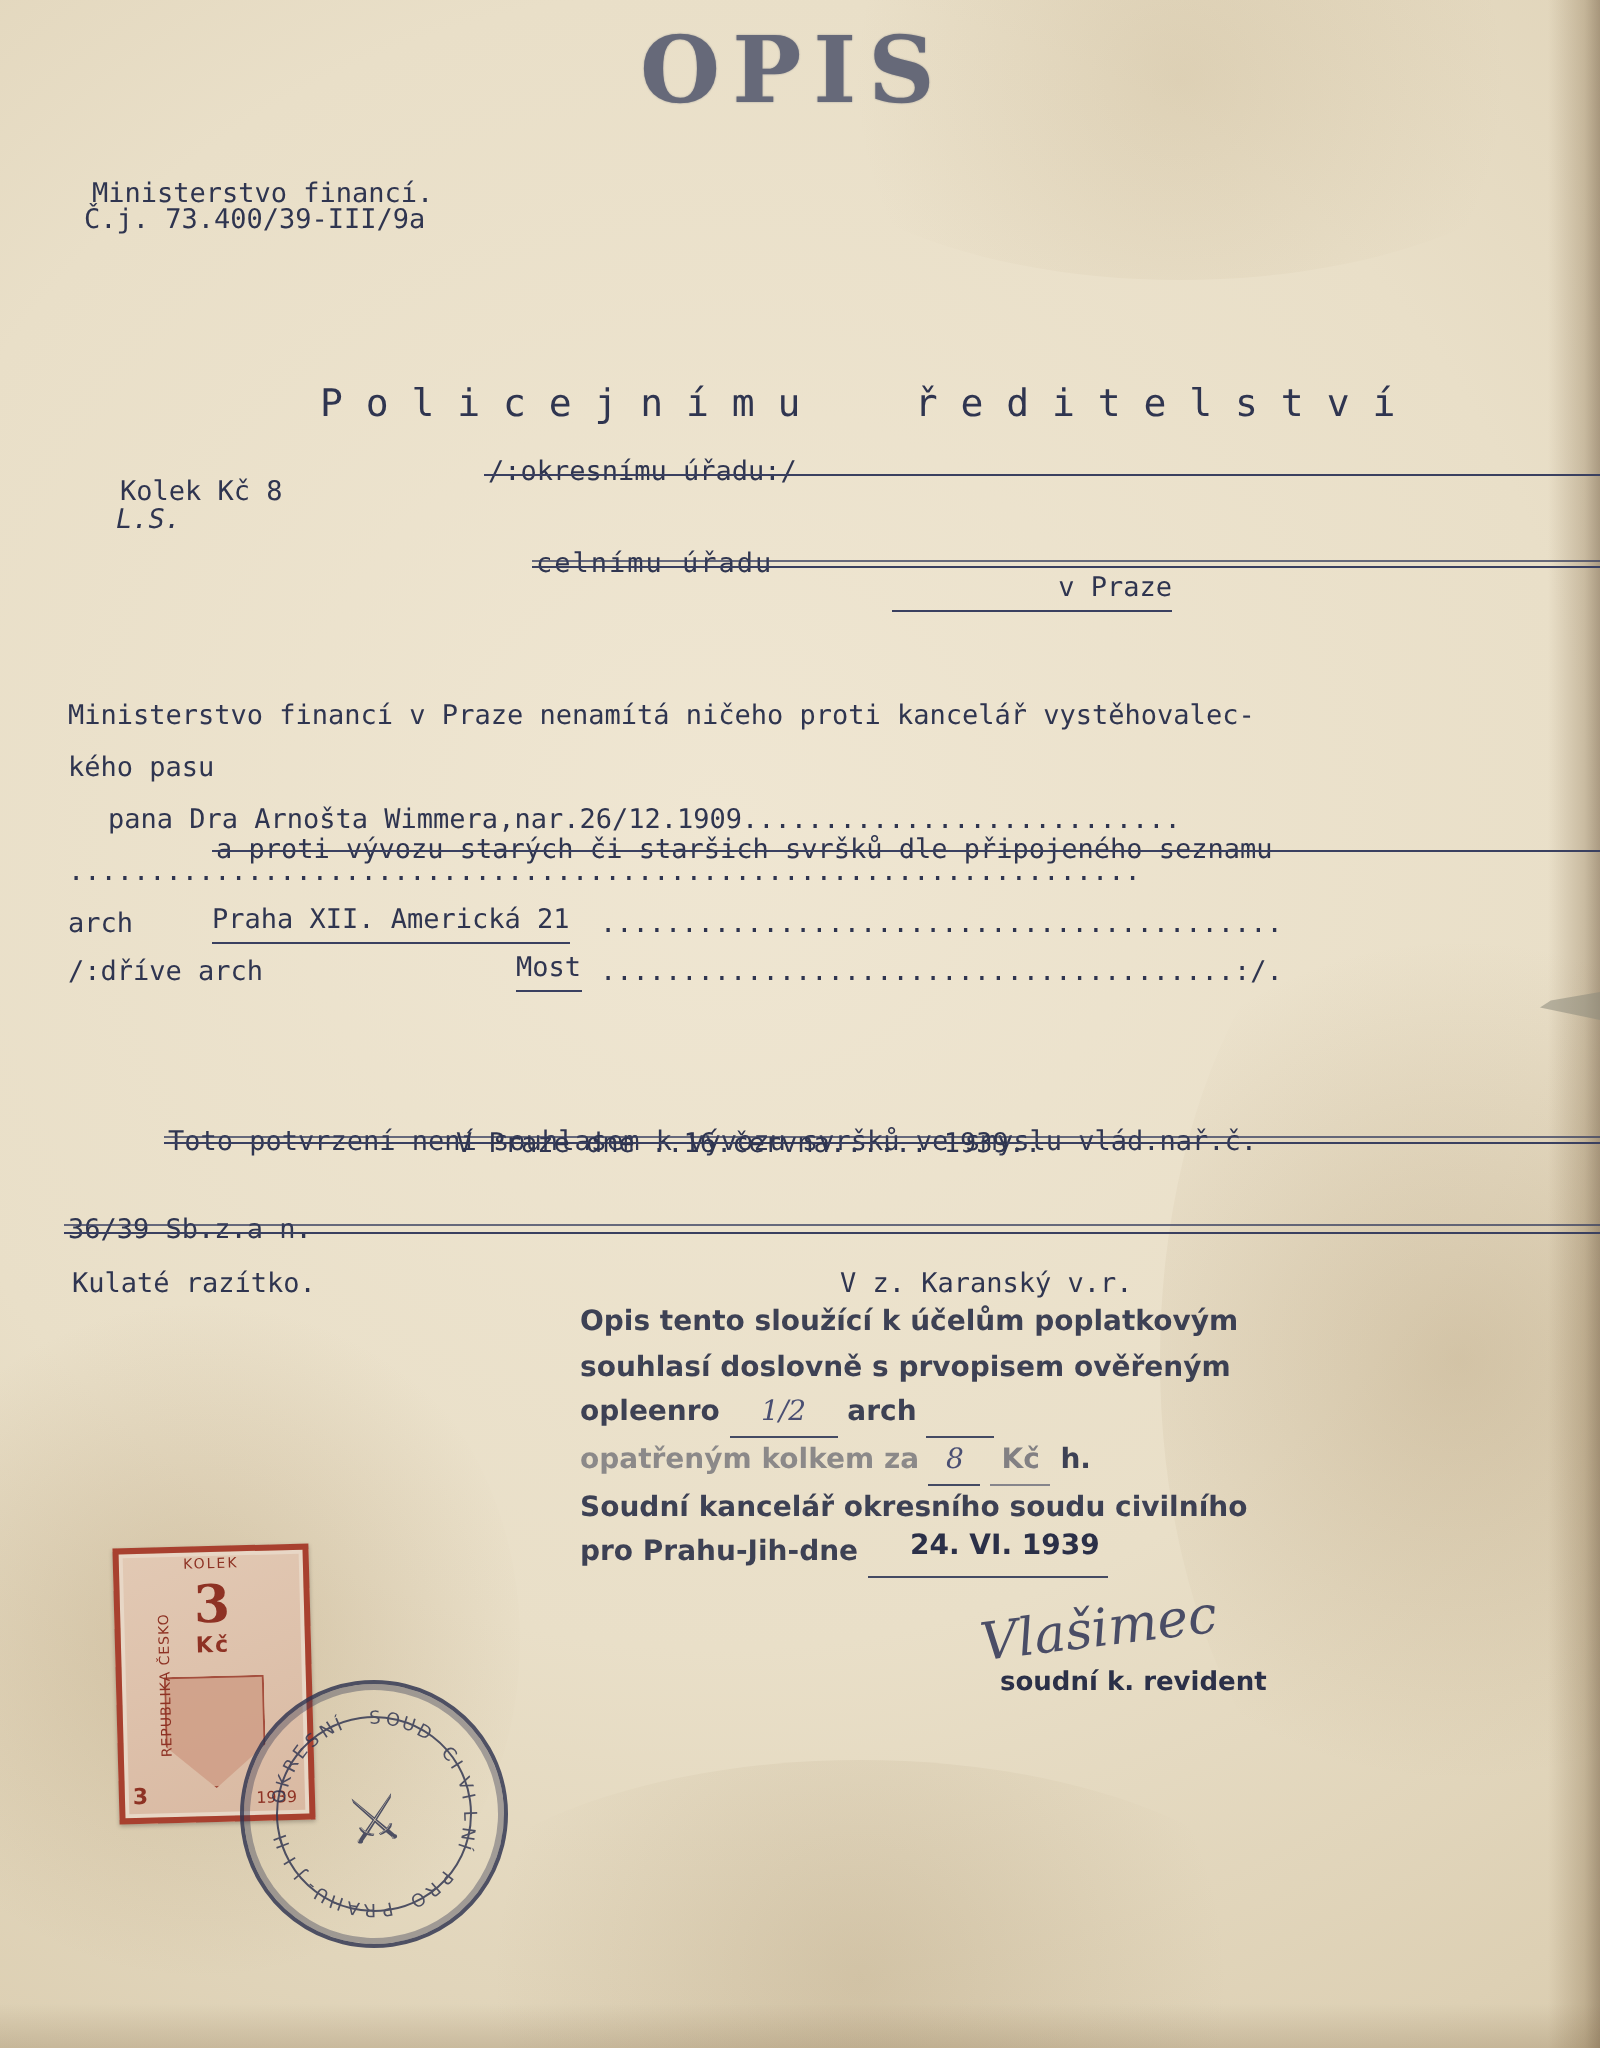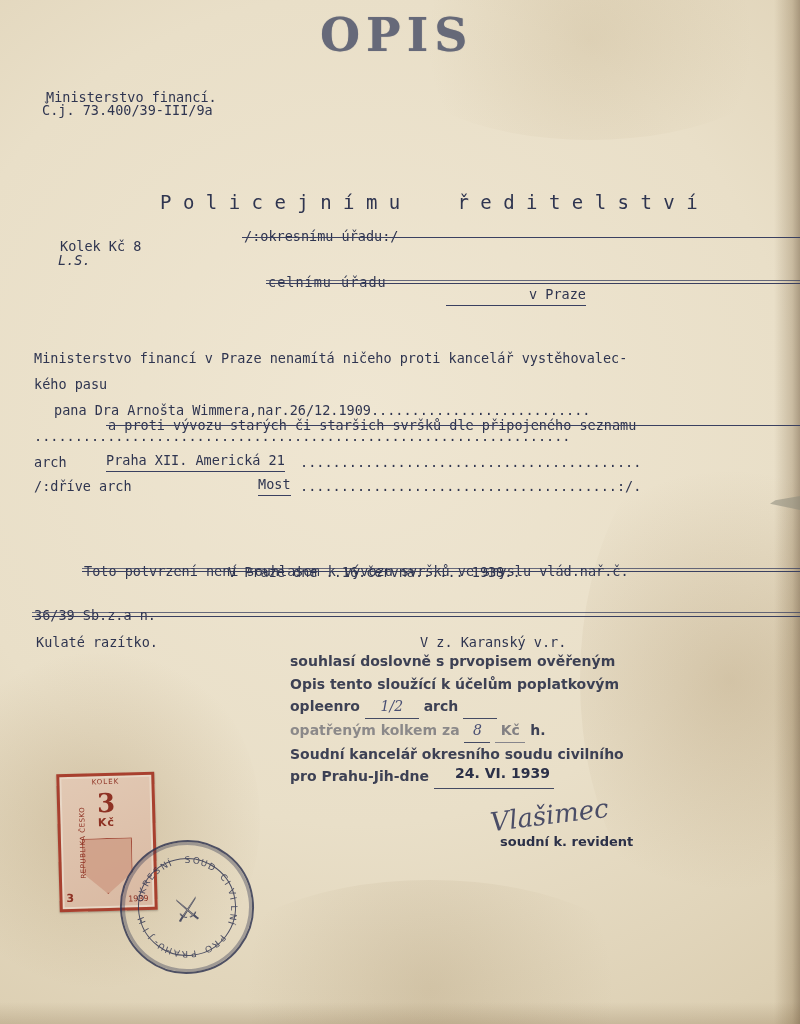--- a/index.html
+++ b/index.html
@@ -289,22 +289,22 @@
   <div class="tx strike dbl" style="left:84px; top:500px;">Toto potvrzení není souhlasem k vývozu svršků ve smyslu vlád.nař.č.</div>
   <div class="tx strike dbl" style="left:34px; top:524px;">36/39 Sb.z.a n.</div>
 
   <div class="tx" style="left:182px; top:562px;margin-left:46px;">V Praze dne ..16.června...... 1939..</div>
 
   <div class="tx" style="left:420px; top:632px;">V z. Karanský v.r.</div>
 
   <div class="tx" style="left:36px; top:632px;">Kulaté razítko.</div>
 
   <div class="stampblock">
+    <div class="ln">Opis tento sloužící k účelům poplatkovým</div>
     <div class="ln">souhlasí doslovně s prvopisem ověřeným</div>
-    <div class="ln">Opis tento sloužící k účelům poplatkovým</div>
     <div class="ln">
       <span>opleenro</span>
       <span class="ink-hand u-gap" style="min-width:54px; text-align:center;">1/2</span>
       <span>arch</span>
       <span class="u-gap" style="min-width:34px;">&nbsp;</span>
     </div>
     <div class="ln">
       <span style="opacity:.55">opatřeným kolkem za</span>
       <span class="ink-hand u-gap" style="min-width:26px; text-align:center;">8</span>
       <span class="u-gap" style="min-width:30px; text-align:center; opacity:.6">Kč</span>

